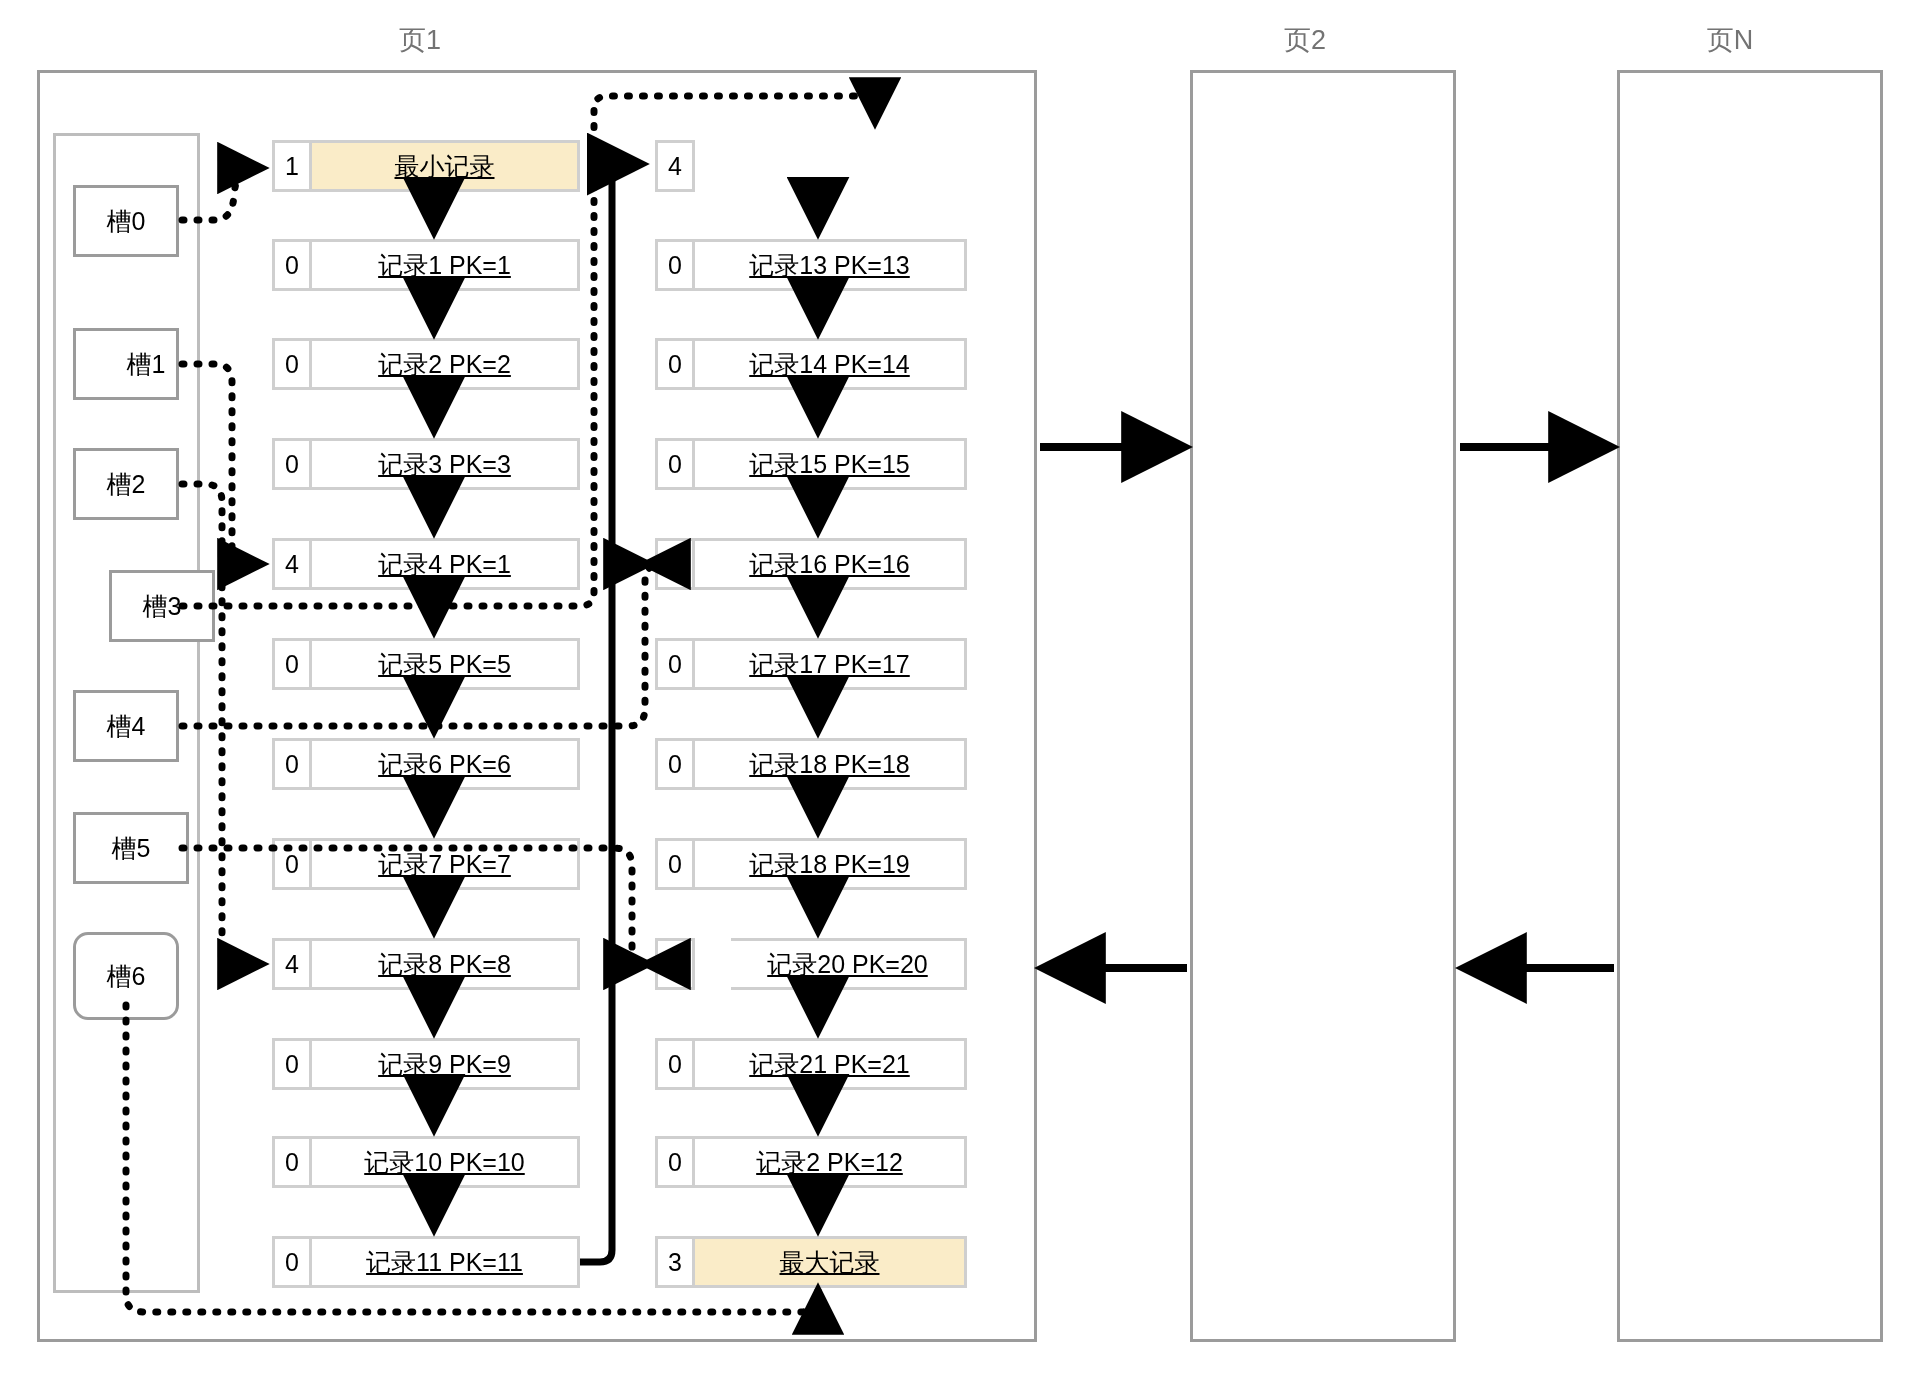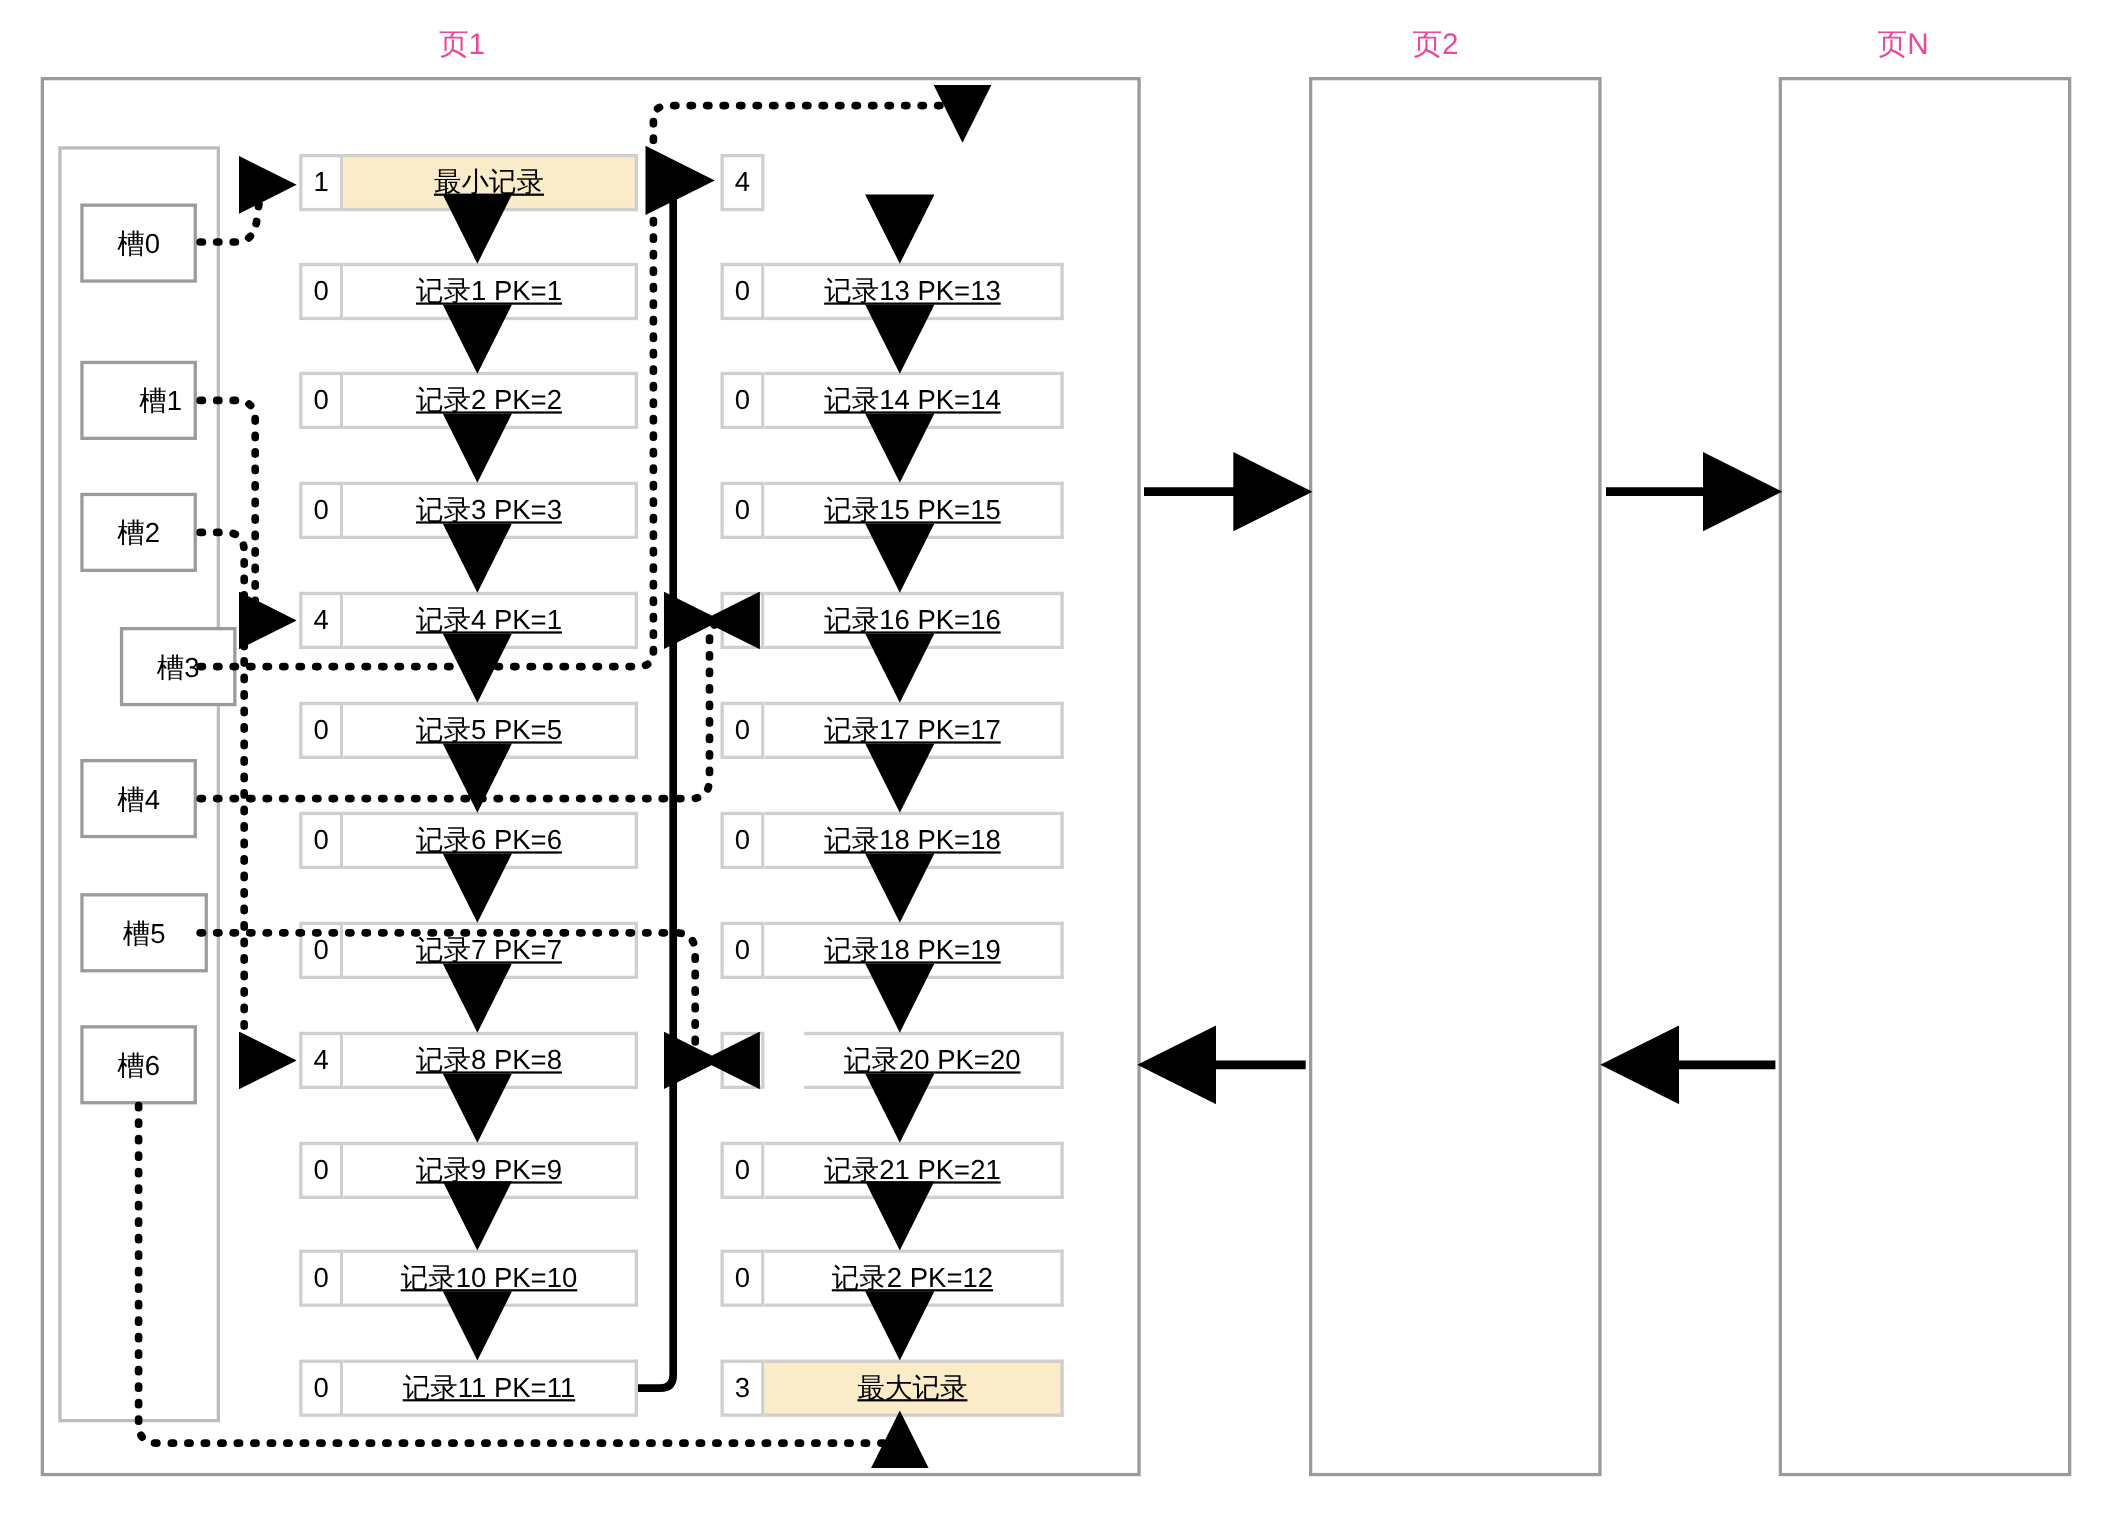--- a/index.html
+++ b/index.html
@@ -27,21 +27,21 @@
     pointer-events: none;
     z-index: 5;
   }
   
   .page-title {
     position: absolute;
     font-size: 27px;
     line-height: 1;
     text-align: center;
     white-space: nowrap;
-    color: #ec4899;
+    color: #737373;
   }
   
   .page-box {
     position: absolute;
     background: #ffffff;
     border: 3px solid #9b9b9b;
     box-sizing: border-box;
     z-index: 1;
   }
   .page-ellipsis {
@@ -144,21 +144,21 @@
   </div>
   <div class="slot" style="left:73px; top:570px; width:106px; height:72px;margin-left:36px;">
     <span>槽3</span>
   </div>
   <div class="slot" style="left:73px; top:690px; width:106px; height:72px;">
     <span>槽4</span>
   </div>
   <div class="slot" style="left:73px; top:812px; width:116px; height:72px;">
     <span>槽5</span>
   </div>
-  <div class="slot" style="left:73px; top:932px; width:106px; height:72px;">
+  <div class="slot" style="left:73px; top:932px; width:106px; height:88px;border-radius:15px;">
     <span>槽6</span>
   </div>
 
   <div class="rec hl" style="left:272px; top:140px; width:308px;">
     <div class="owned">1</div>
     <div class="body">最小记录</div>
   </div>
   <div class="rec" style="left:272px; top:239px; width:308px;">
     <div class="owned">0</div>
     <div class="body">记录1 PK=1</div>

